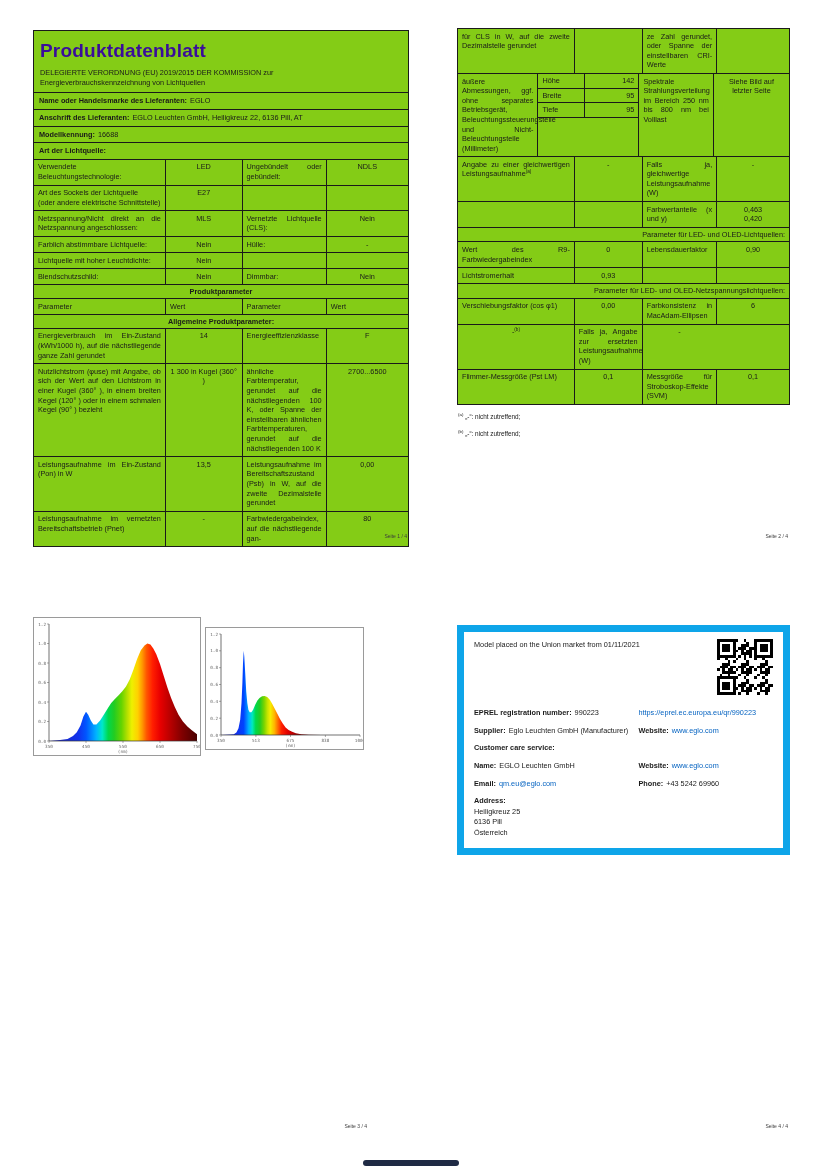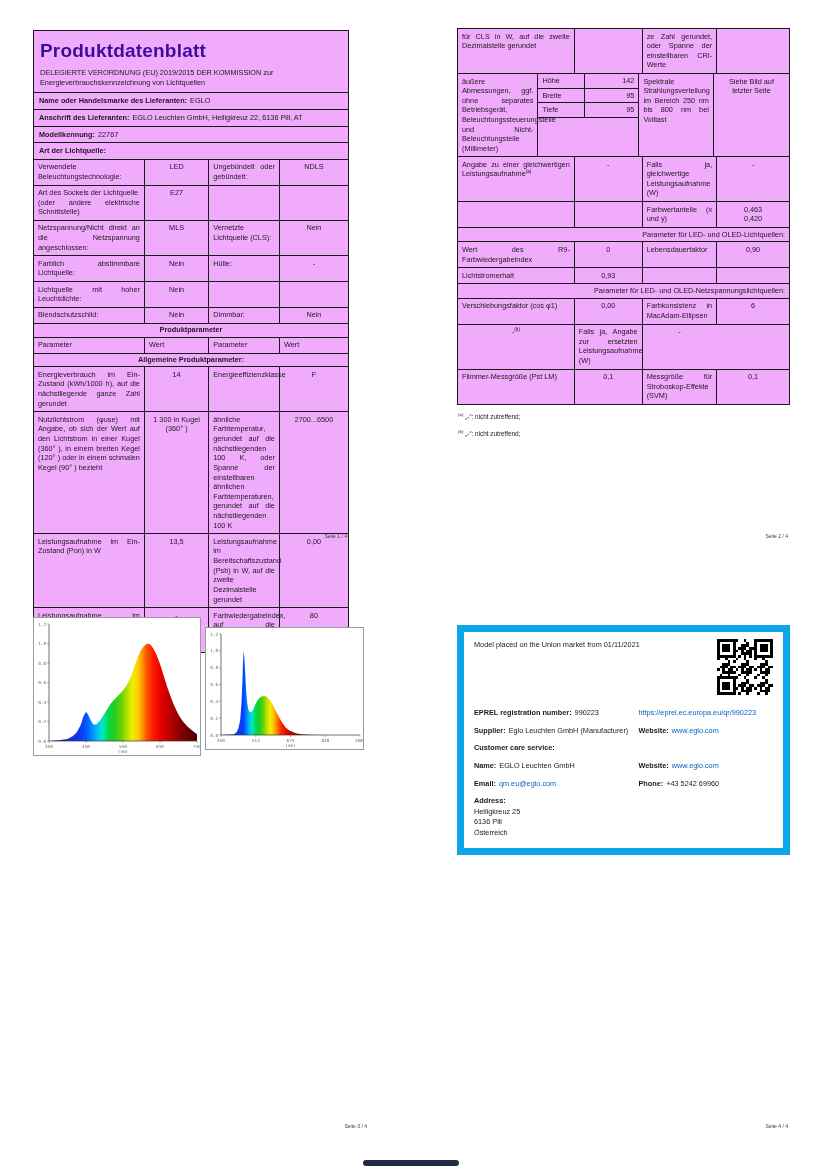--- a/index.html
+++ b/index.html
@@ -1,23 +1,23 @@
 <!DOCTYPE html>
 <html><head>
 <meta charset="utf-8">
 <style>
   html,body{margin:0;padding:0;background:#ffffff;}
   body{width:826px;height:1169px;font-family:"Liberation Sans",sans-serif;color:#1a1a1a;position:relative;}
   .canvas{position:relative;width:826px;height:1169px;background:#fff;overflow:hidden;}
   .page{position:absolute;font-size:7.3px;line-height:1.32;}
-  #p1{left:33px;top:30px;width:316px;}
+  #p1{left:33px;top:30px;width:376px;}
   #p2{left:457px;top:28px;width:333px;}
   #p3{left:33px;top:617px;width:336px;height:530px;}
   #p4{left:457px;top:625px;width:333px;}
-  .box{border:1px solid #1a1a1a;background:#f0abfc;}
+  .box{border:1px solid #1a1a1a;background:#84cc16;}
   .p1head{padding:7px 6px 5px 6px;}
   h1.title{margin:0;font-size:19px;font-weight:800;color:#3a0d9b;letter-spacing:0.2px;}
   .reg{margin:5px 0 0 0;white-space:pre-line;}
   .kvrow{border-top:1px solid #1a1a1a;padding:3px 5px;}
   .lb{font-weight:700;margin-right:3px;}
   .row4{display:grid;grid-template-columns:35% 20.5% 22.5% 22%;border-top:1px solid #1a1a1a;}
   .row4>div{padding:2.5px 4px 3px 4px;min-height:6px;}
   .row4>div+div{border-left:1px solid #1a1a1a;}
   .lbl{text-align:justify;}
   .val{text-align:center;}
@@ -58,21 +58,21 @@
 
   <div class="page" id="p1">
     <div class="box">
       <div class="p1head">
         <h1 class="title">Produktdatenblatt</h1>
         <p class="reg">DELEGIERTE VERORDNUNG (EU) 2019/2015 DER KOMMISSION zur
 Energieverbrauchskennzeichnung von Lichtquellen</p>
       </div>
       <div class="kvrow"><b class="lb">Name oder Handelsmarke des Lieferanten:</b><span>EGLO</span></div>
       <div class="kvrow"><b class="lb">Anschrift des Lieferanten:</b><span>EGLO Leuchten GmbH, Heiligkreuz 22, 6136 Pill, AT</span></div>
-      <div class="kvrow"><b class="lb">Modellkennung:</b><span>22767</span></div>
+      <div class="kvrow"><b class="lb">Modellkennung:</b><span>16688</span></div>
       <div class="kvrow"><b class="lb">Art der Lichtquelle:</b><span></span></div>
 
       <div class="row4">
         <div class="lbl">Verwendete Beleuchtungstechnologie:</div>
         <div class="val">LED</div>
         <div class="lbl">Ungebündelt oder gebündelt:</div>
         <div class="val">NDLS</div>
       </div>
       <div class="row4">
         <div class="lbl pre">Art des Sockels der Lichtquelle

